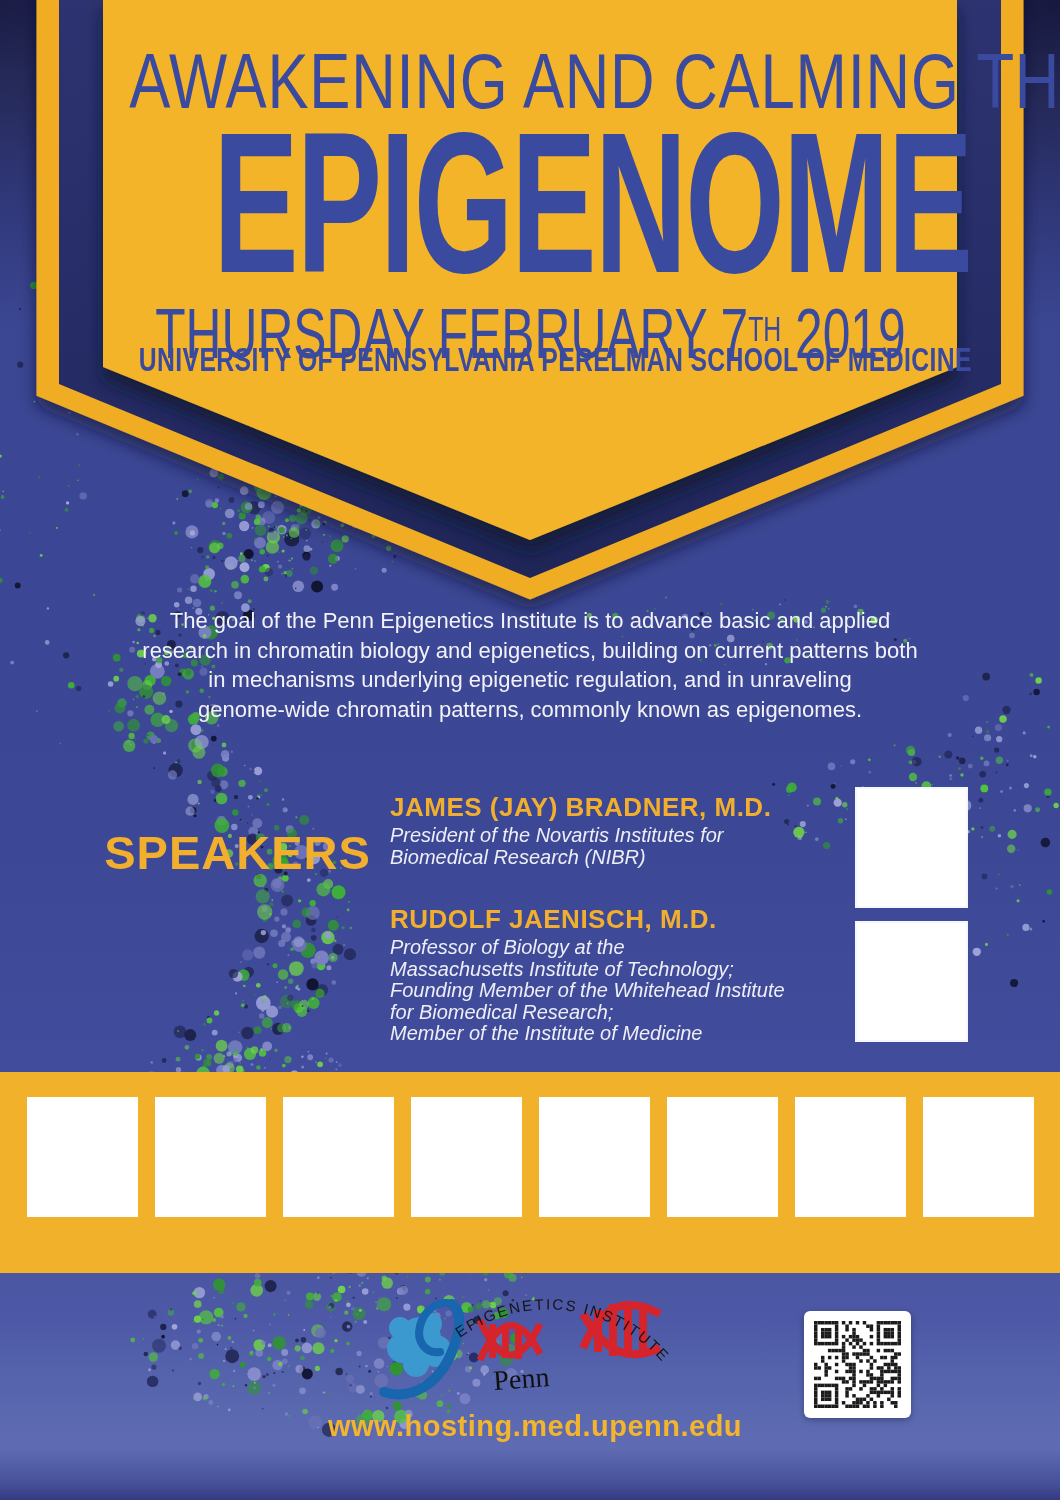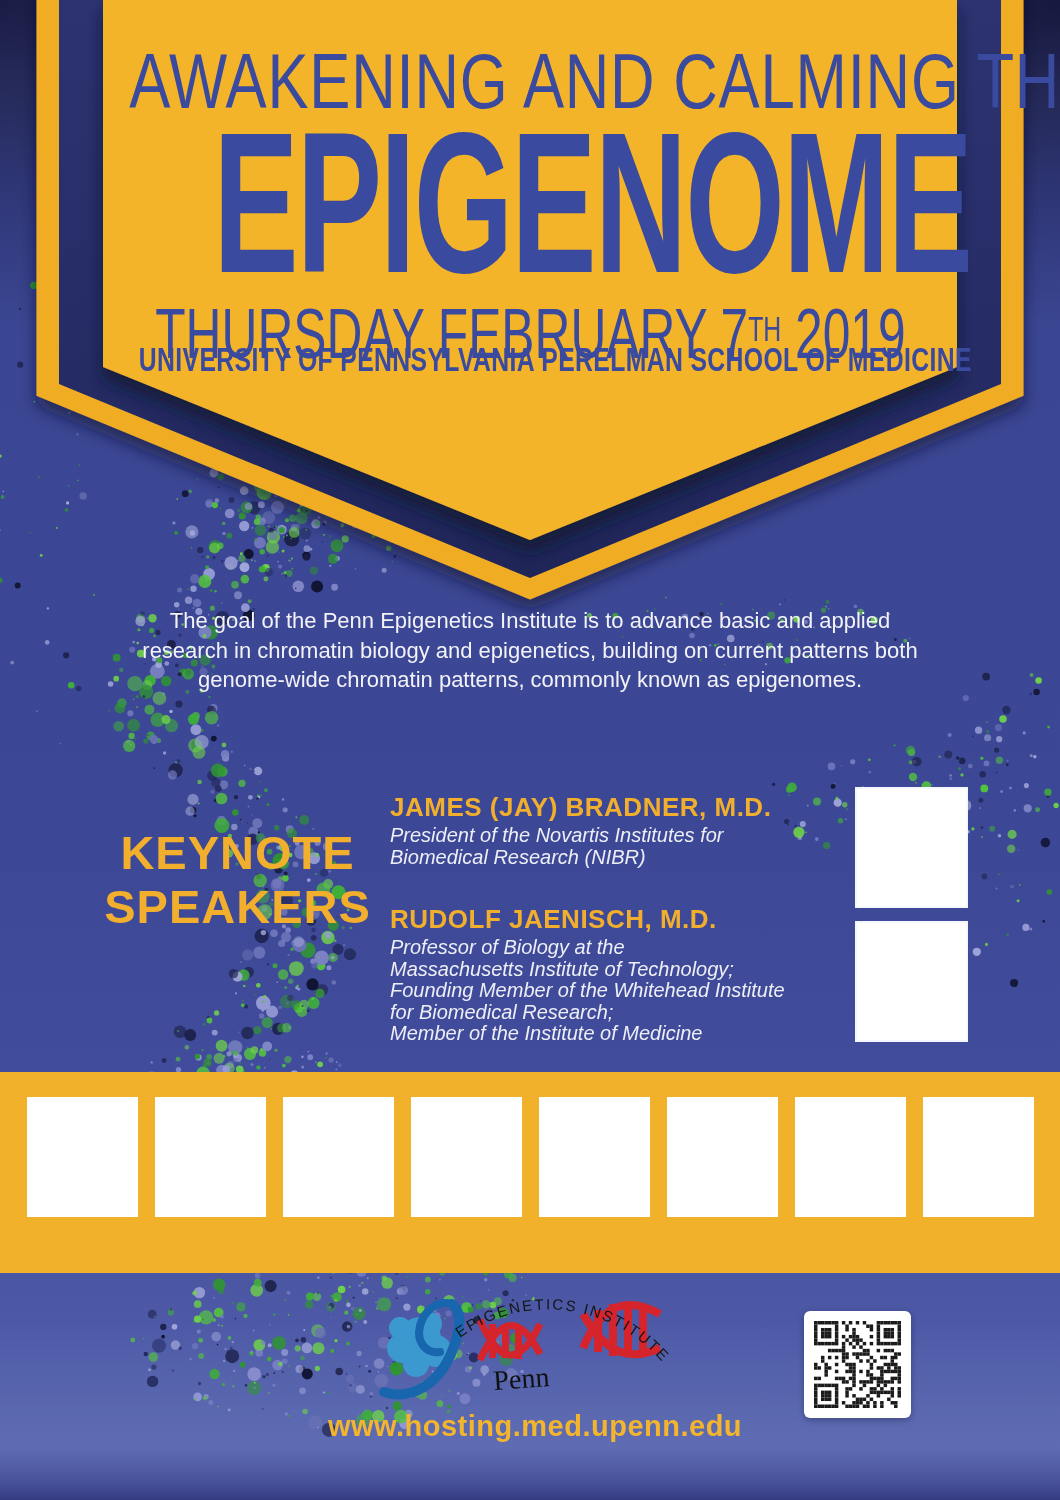--- a/index.html
+++ b/index.html
@@ -1333,25 +1333,25 @@
   <div class="hline dateline">
     <span class="squeeze" style="transform:scaleX(.71)"><span>THURSDAY FEBRUARY 7</span><sup>TH</sup><span> 2019</span></span>
   </div>
   <div class="hline venueline">
     <span class="squeeze" style="transform:scaleX(.75)">UNIVERSITY OF PENNSYLVANIA PERELMAN SCHOOL OF MEDICINE</span>
   </div>
 
   <div class="mission">
     <div>The goal of the Penn Epigenetics Institute is to advance basic and applied</div>
     <div>research in chromatin biology and epigenetics, building on current patterns both</div>
+    <div>in mechanisms underlying epigenetic regulation, and in unraveling</div>
     <div>genome-wide chromatin patterns, commonly known as epigenomes.</div>
   </div>
 
   <div class="keynote">
-    <div>KEYNOTE</div>
     <div>SPEAKERS</div>
   </div>
 
   <div class="speaker" style="top:792px">
     <div class="sname">JAMES (JAY) BRADNER, M.D.</div>
     <div class="stitle">
       <div>President of the Novartis Institutes for</div>
       <div>Biomedical Research (NIBR)</div>
     </div>
   </div>

